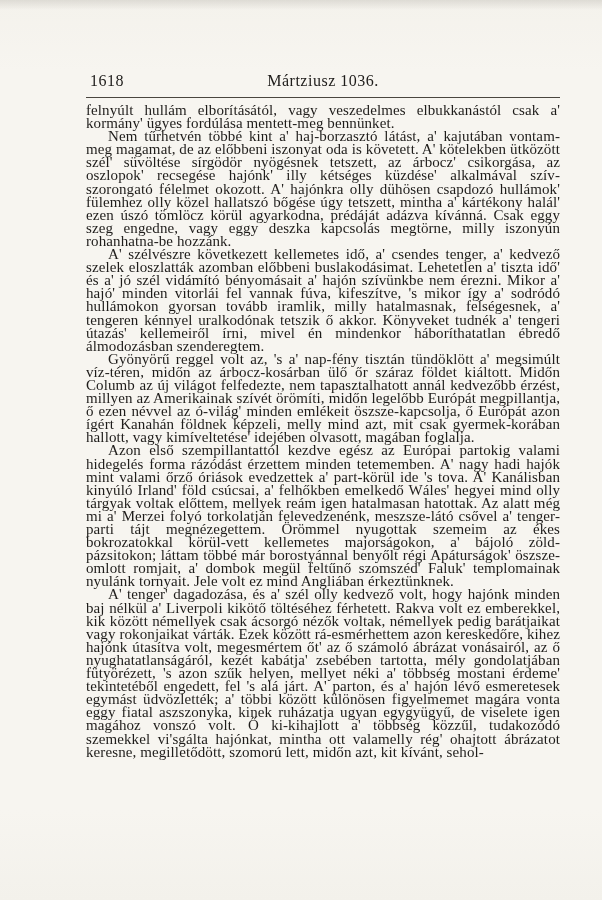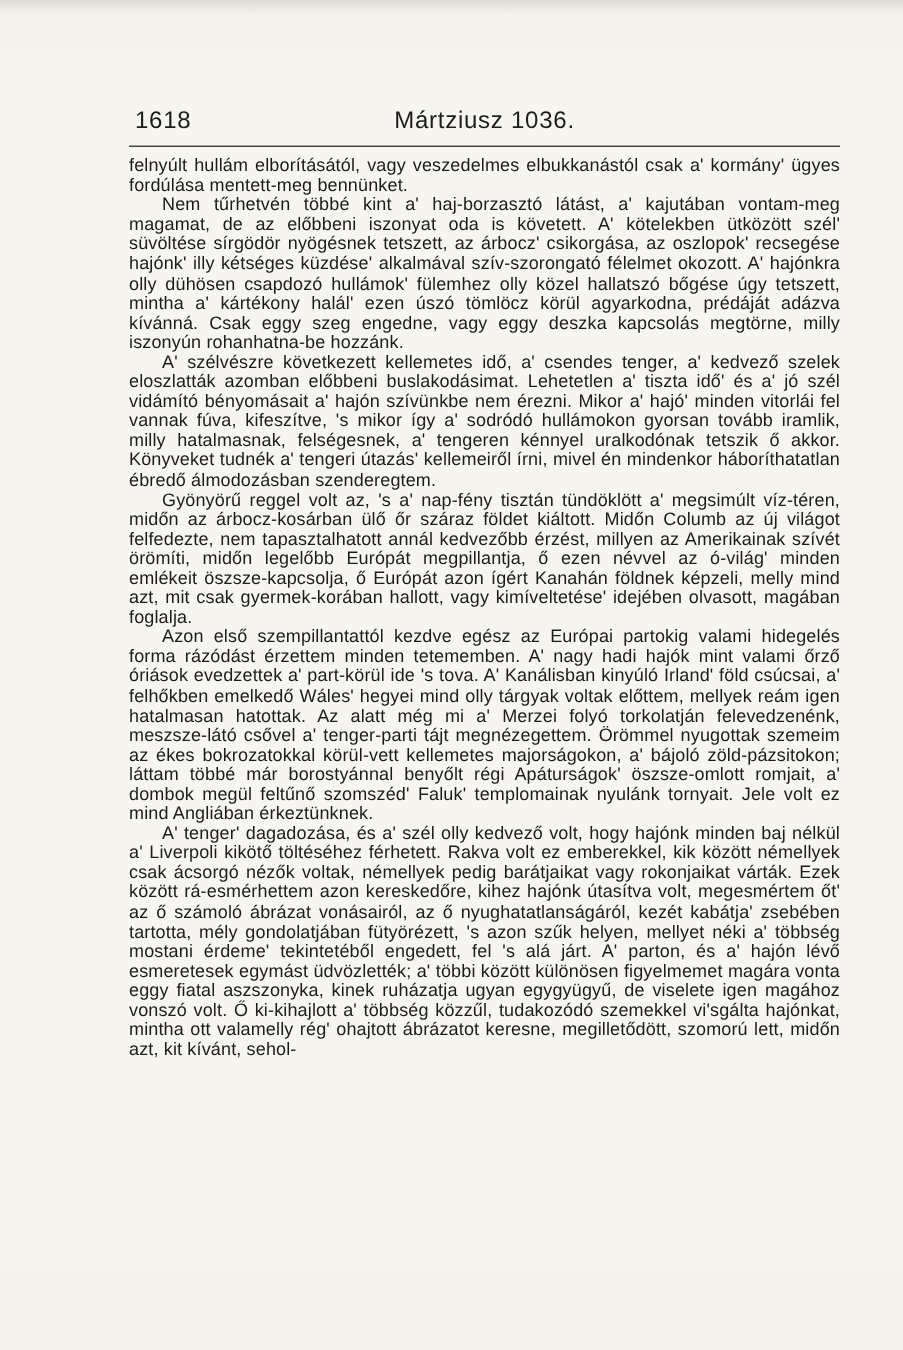--- a/index.html
+++ b/index.html
@@ -8,21 +8,21 @@
     background: #e9e7e2;
   }
   .page {
     position: relative;
     width: 602px;
     height: 900px;
     margin: 0 auto;
     background: linear-gradient(180deg, #f4f2ec 0%, #f7f5f0 8%, #f7f5f0 90%, #f3f1eb 100%);
     box-sizing: border-box;
     padding: 72px 42px 0 86px;
-    font-family: Liberation Sans, sans-serif;
+    font-family: Liberation Serif, serif;
     color: #1e1c1a;
     overflow: hidden;
   }
   .scan-edge {
     position: absolute;
     top: 0; left: 0; right: 0;
     height: 10px;
     background: linear-gradient(180deg, rgba(120,115,105,0.18), rgba(120,115,105,0));
   }
   .header {
@@ -41,21 +41,21 @@
     left: 50%;
     transform: translateX(-50%);
     top: 0;
   }
   .header-rule {
     border: none;
     border-top: 1px solid #4a463f;
     margin: 3px 0 6px 0;
   }
   .body-text {
-    font-size: 12px;
+    font-size: 15px;
     line-height: 13.1px;
     text-align: justify;
     letter-spacing: 0.1px;
   }
   .para {
     margin: 0;
     text-indent: 22px;
   }
   .para.no-indent {
     text-indent: 0;

